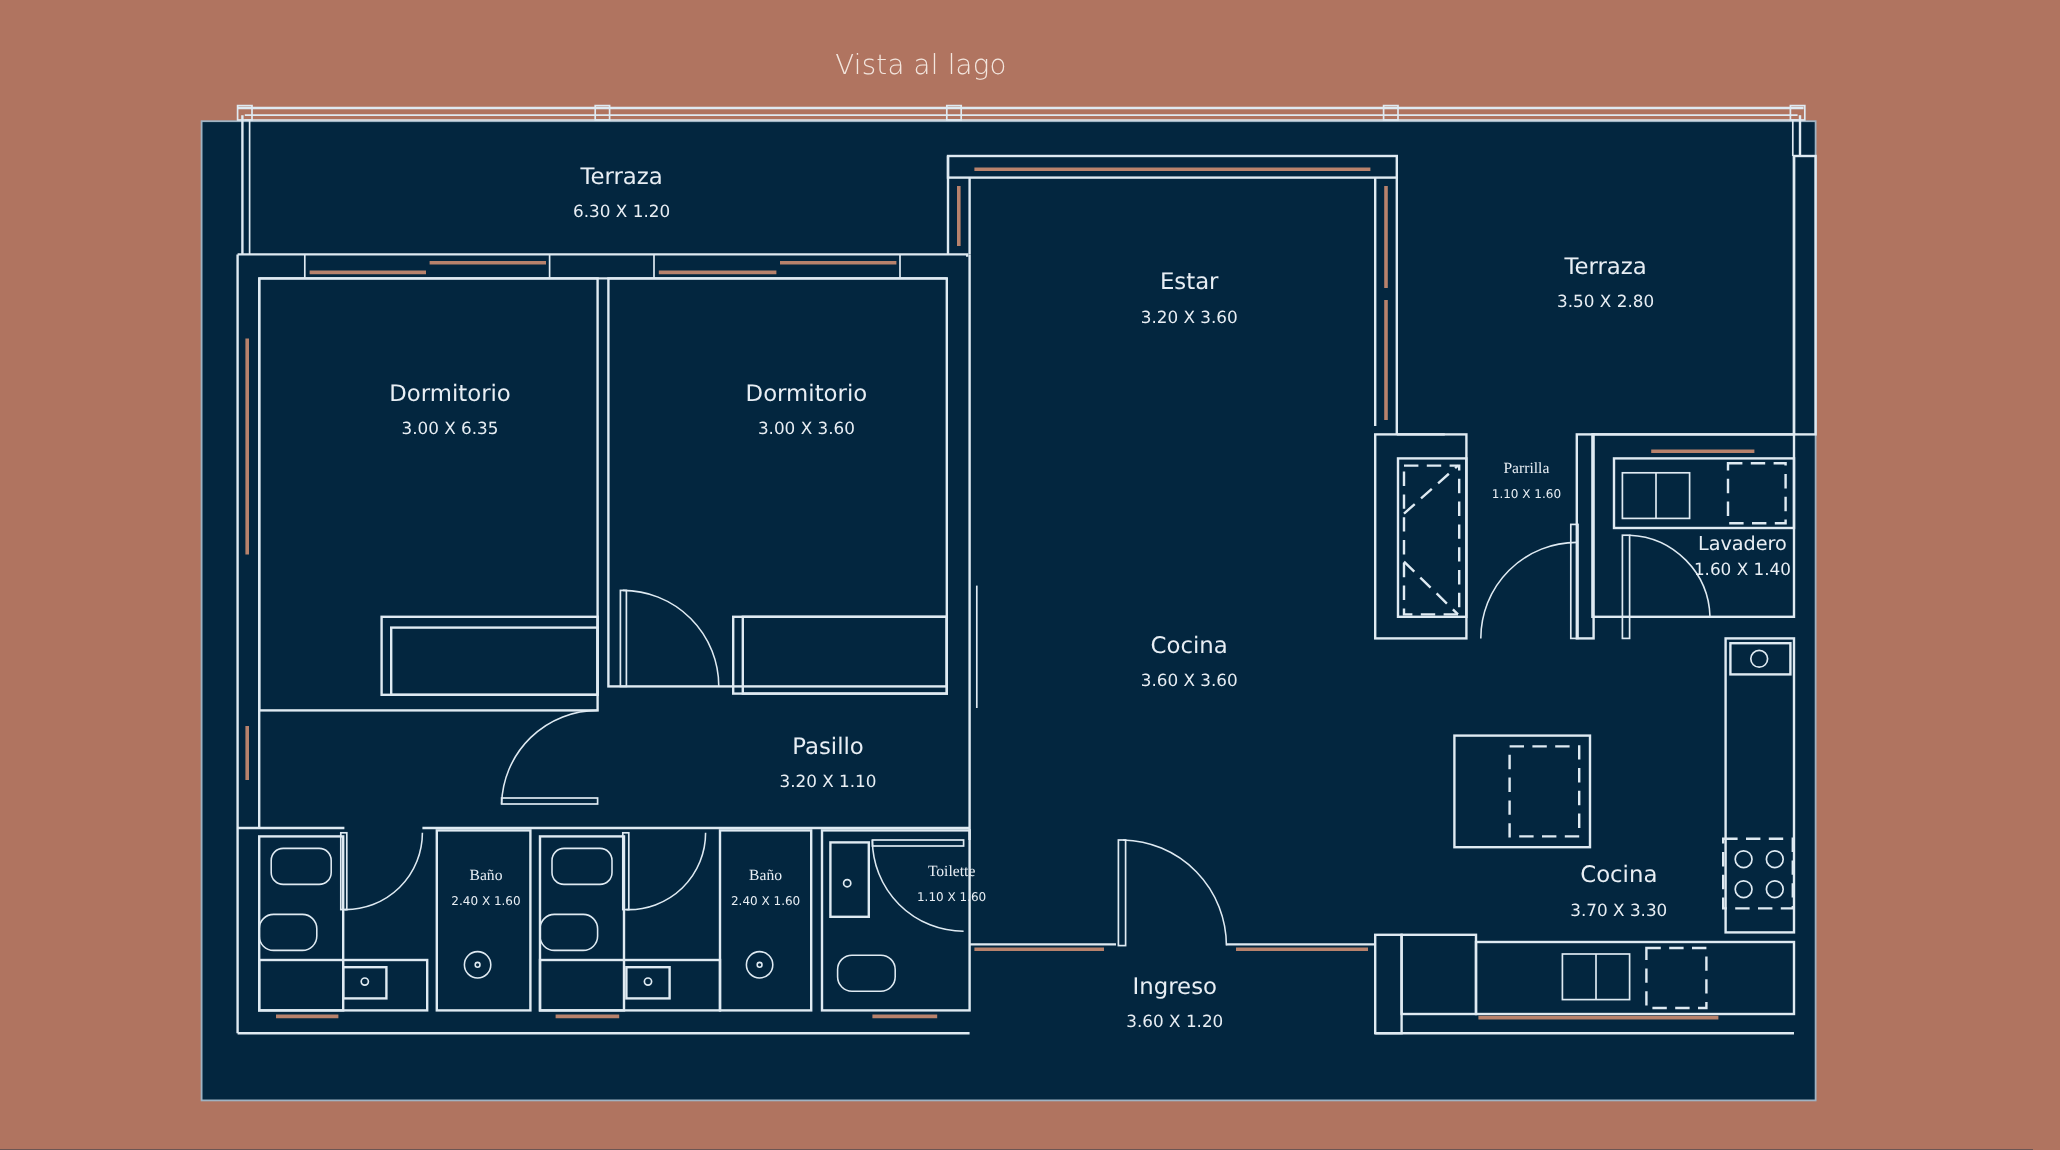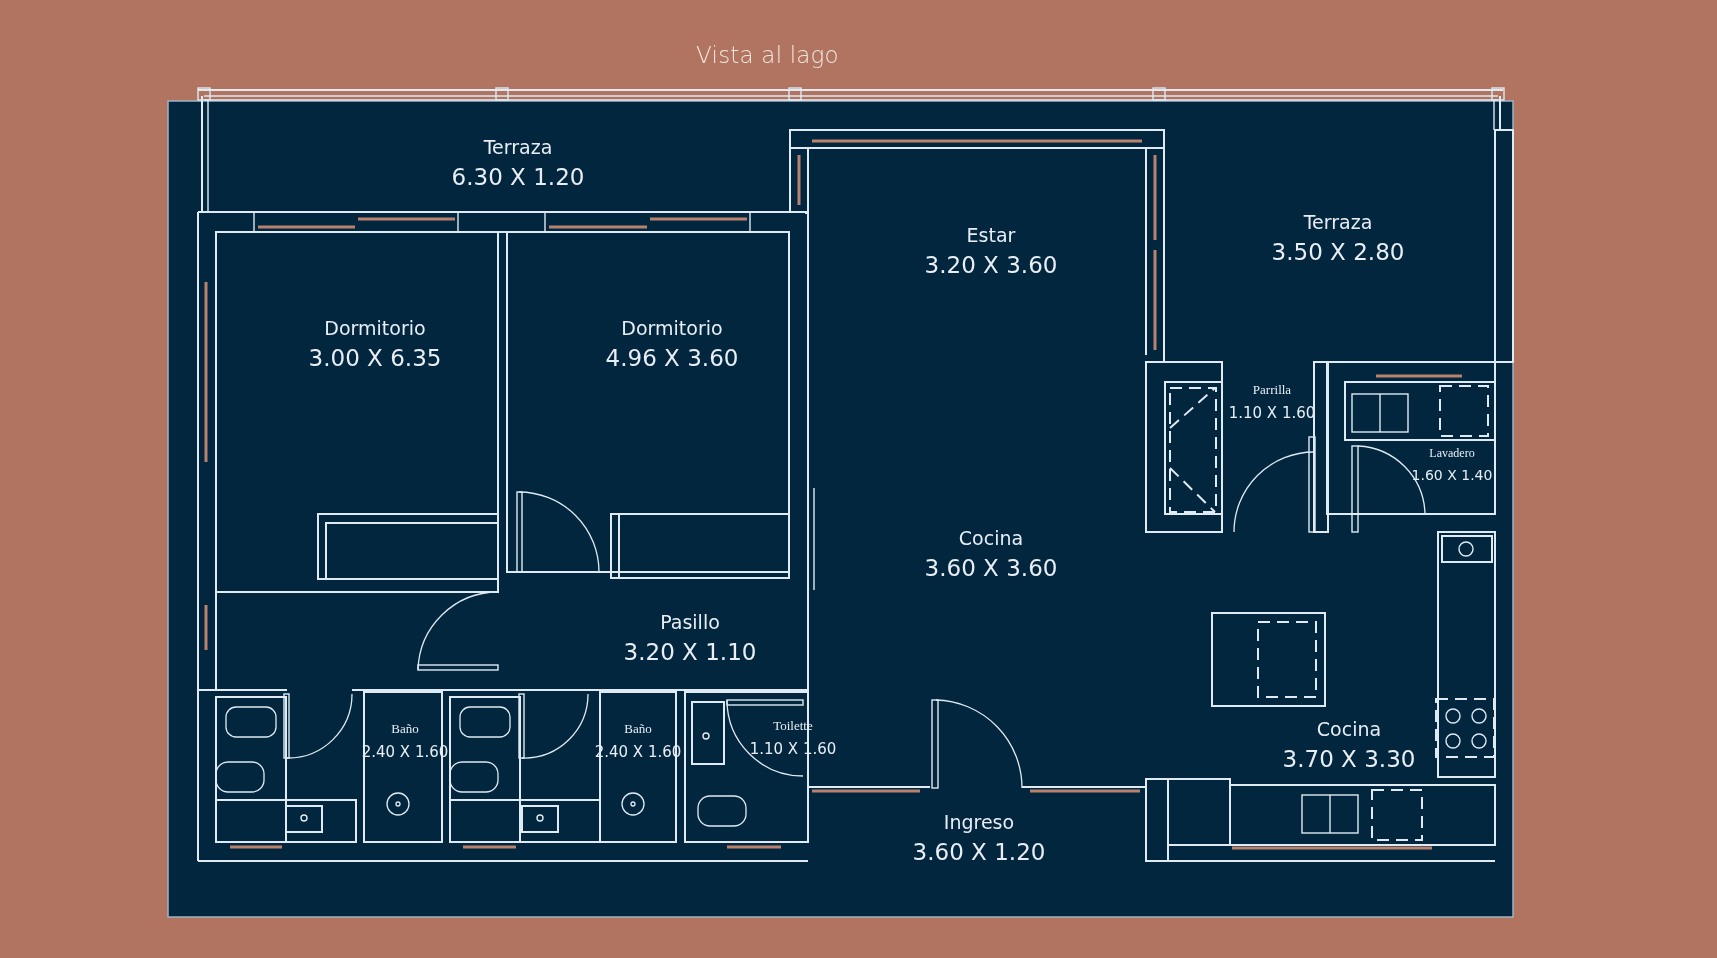--- a/index.html
+++ b/index.html
@@ -1,24 +1,24 @@
 <!DOCTYPE html>
 <html><head>
 <meta charset="utf-8">
 <style>
   html, body { margin:0; padding:0; }
   body { width:1717px; height:958px; background:#b07460; overflow:hidden; position:relative; font-family:"DejaVu Sans", sans-serif; }
   #plan-svg { position:absolute; left:0; top:0; width:1717px; height:958px; }
   .title { position:absolute; left:0; width:1535px; top:42px; text-align:center; color:#f3e6de; font-size:23px; letter-spacing:0.2px; font-family:"DejaVu Sans", sans-serif; font-weight:300; }
   .lbl { position:absolute; color:#e8eef4; text-align:center; transform:translateX(-50%); white-space:nowrap; font-family:"DejaVu Sans", sans-serif; }
   .lbl .n { display:block; font-size:19px; line-height:22px; }
-  .lbl .d { display:block; font-size:23px; line-height:22px; margin-top:8px; }
+  .lbl .d { display:block; font-size:14px; line-height:22px; margin-top:8px; }
   .lbl.small .n { font-size:13px; line-height:20px;font-family:Liberation Serif, serif; }
-  .lbl.small .d { font-size:15px; line-height:18px; margin-top:4px; }
-  .lbl.xs .n { font-size:12px; line-height:18px;font-family:Liberation Serif, serif; }
+  .lbl.small .d { font-size:10px; line-height:18px; margin-top:4px; }
+  .lbl.xs .n { font-size:16px; line-height:18px; }
   .lbl.xs .d { font-size:14px; line-height:18px; margin-top:4px; }
   .w { fill:none; stroke:#dfeaf2; stroke-width:2; }
   .wt { fill:none; stroke:#dfeaf2; stroke-width:1.4; }
   .glass { stroke:#b8826c; stroke-width:3; }
   .dash { fill:none; stroke:#dfeaf2; stroke-width:2; stroke-dasharray:12 7; }
   .thin { fill:none; stroke:#dfeaf2; stroke-width:1.3; }
 </style>
 </head>
 <body>
 
@@ -198,21 +198,21 @@
 <div class="lbl" style="left:518px; top:136px;">
   <span class="n">Terraza</span>
   <span class="d">6.30 X 1.20</span>
 </div>
 <div class="lbl" style="left:375px; top:317px;">
   <span class="n">Dormitorio</span>
   <span class="d">3.00 X 6.35</span>
 </div>
 <div class="lbl" style="left:672px; top:317px;">
   <span class="n">Dormitorio</span>
-  <span class="d">4.96 X 3.60</span>
+  <span class="d">3.00 X 3.60</span>
 </div>
 <div class="lbl" style="left:991px; top:224px;">
   <span class="n">Estar</span>
   <span class="d">3.20 X 3.60</span>
 </div>
 <div class="lbl" style="left:1338px; top:211px;">
   <span class="n">Terraza</span>
   <span class="d">3.50 X 2.80</span>
 </div>
 <div class="lbl small" style="left:1272px; top:380px;">

